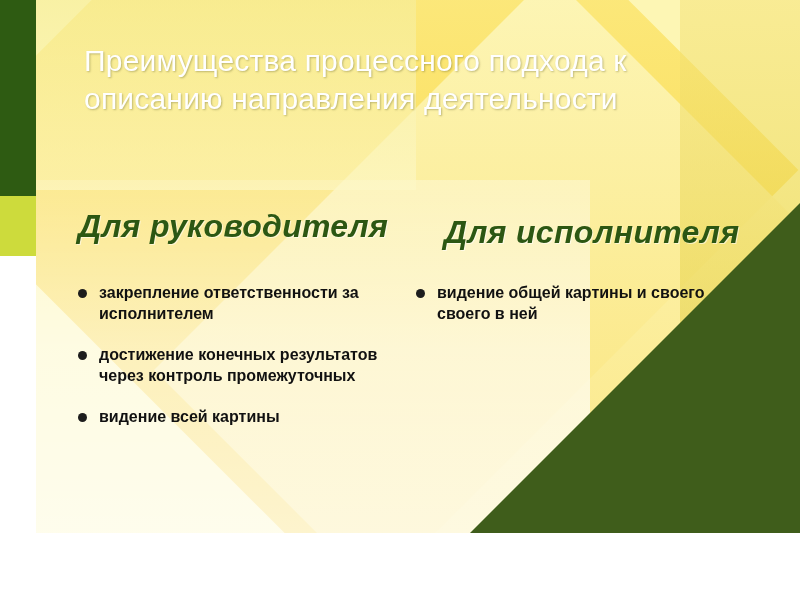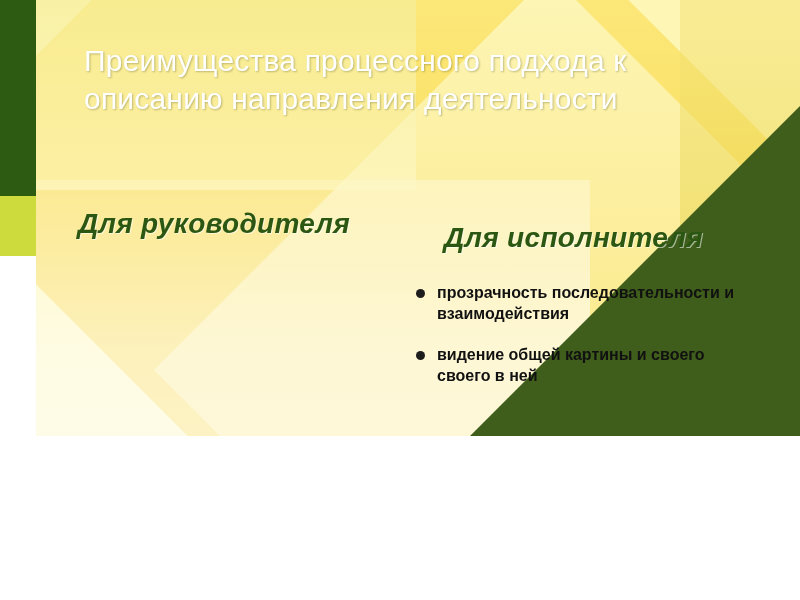--- a/index.html
+++ b/index.html
@@ -10,21 +10,21 @@
     width: 800px;
     height: 600px;
     overflow: hidden;
     font-family: "Liberation Sans", sans-serif;
     background: #ffffff;
   }
 
   .slide {
     position: relative;
     width: 800px;
-    height: 436px;
+    height: 533px;
     overflow: hidden;
     background: #ffffff;
   }
 
   
   .bg-base {
     position: absolute;
     left: 0; top: 0;
     width: 800px; height: 600px;
     background: #fdf6b4;
@@ -112,28 +112,28 @@
     line-height: 1.28;
     font-weight: 400;
     text-shadow: 1px 1px 2px rgba(80,80,30,0.35);
     letter-spacing: 0.2px;
   }
 
   
   .col-head {
     position: absolute;
     color: #2c5713;
-    font-size: 28px;
+    font-size: 32px;
     font-weight: bold;
     font-style: italic;
     letter-spacing: 0.3px;
     text-shadow: 1px 1px 0 rgba(255,255,255,0.55);
   }
   .col-head.left  { left: 78px;  top: 208px; }
-  .col-head.right { left: 444px; top: 214px; margin-top: 8px; }
+  .col-head.right { left: 444px; top: 214px; }
 
   
   .col {
     position: absolute;
     width: 310px;
   }
   .col.left  { left: 78px;  top: 282px; width: 320px; }
   .col.right { left: 416px; top: 282px; width: 330px; }
 
   .bullet-item {
@@ -189,26 +189,36 @@
   <div class="bg-left-band"></div>
   <div class="bg-left-band2"></div>
   <div class="bg-left-white"></div>
 
   <div class="title">Преимущества процессного подхода к описанию направления деятельности</div>
 
   <div class="col-head left">Для руководителя</div>
 
   <div class="col-head right">Для исполнителя</div>
 
+  <div class="col left">
+    <div class="bullet-item">
+      <span class="bullet-dot"></span>
+      <span class="bullet-text">закрепление ответственности за исполнителем</span>
+    </div>
+    <div class="bullet-item">
+      <span class="bullet-dot"></span>
+      <span class="bullet-text">достижение конечных результатов через контроль промежуточных</span>
+    </div>
+    <div class="bullet-item">
+      <span class="bullet-dot"></span>
+      <span class="bullet-text">видение всей картины</span>
+    </div>
+  </div>
 
   <div class="col right">
-    <div class="bullet-item">
-      <span class="bullet-dot"></span>
-      <span class="bullet-text">прозрачность последовательности и взаимодействия</span>
-    </div>
     <div class="bullet-item">
       <span class="bullet-dot"></span>
       <span class="bullet-text">видение общей картины и своего своего в ней</span>
     </div>
   </div>
 
   <div class="footer-rule"></div>
   <div class="page-number">38</div>
 
 </div>

